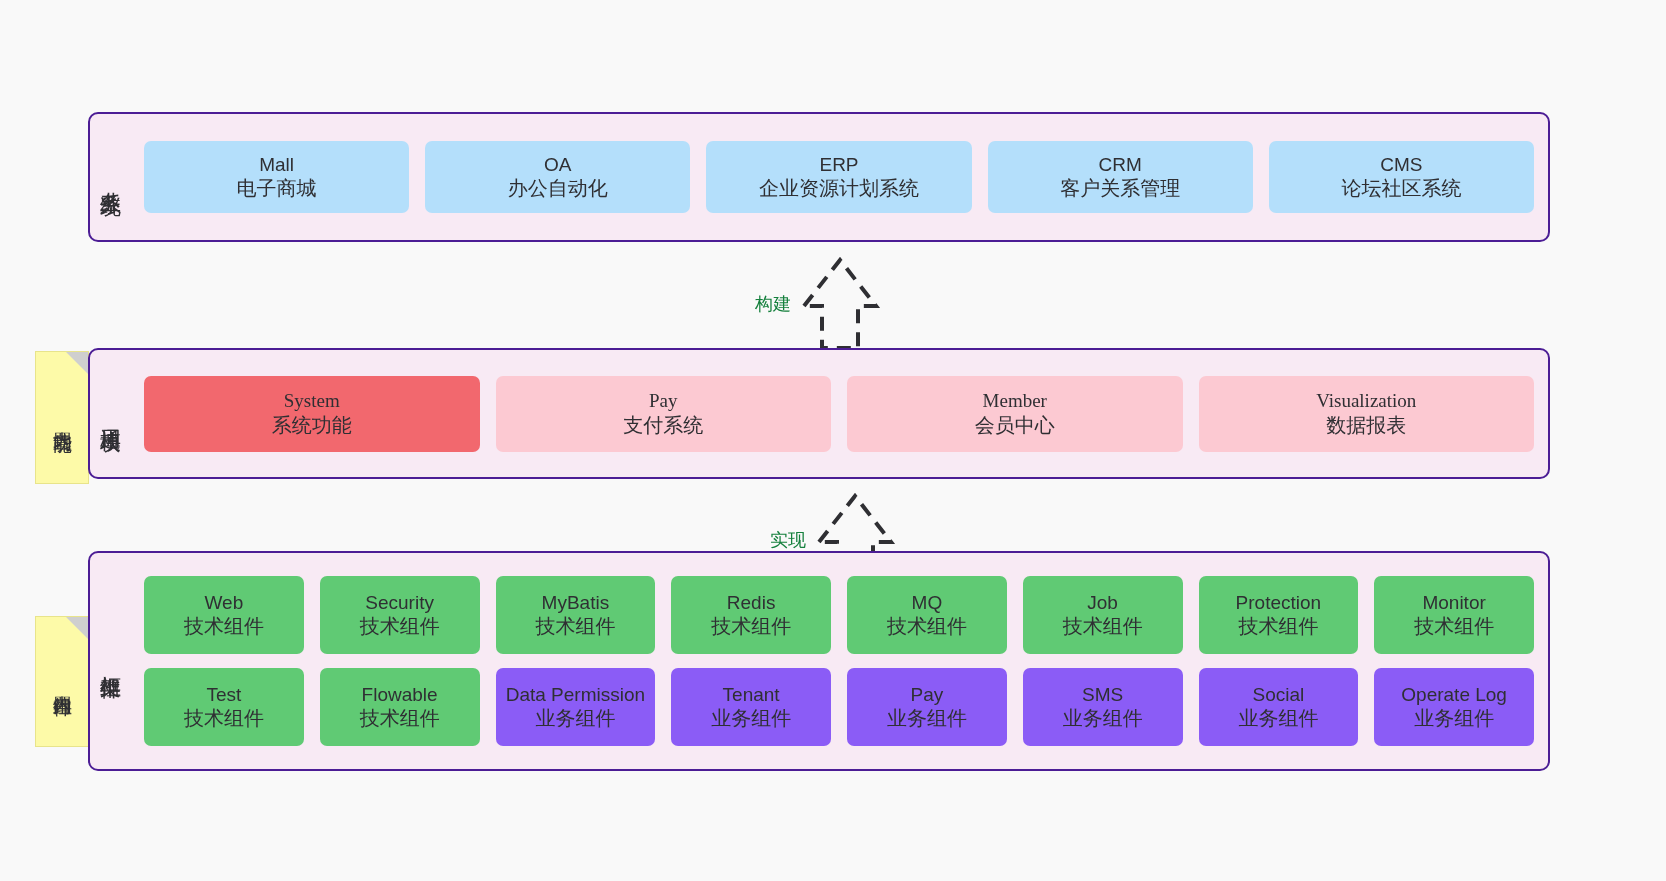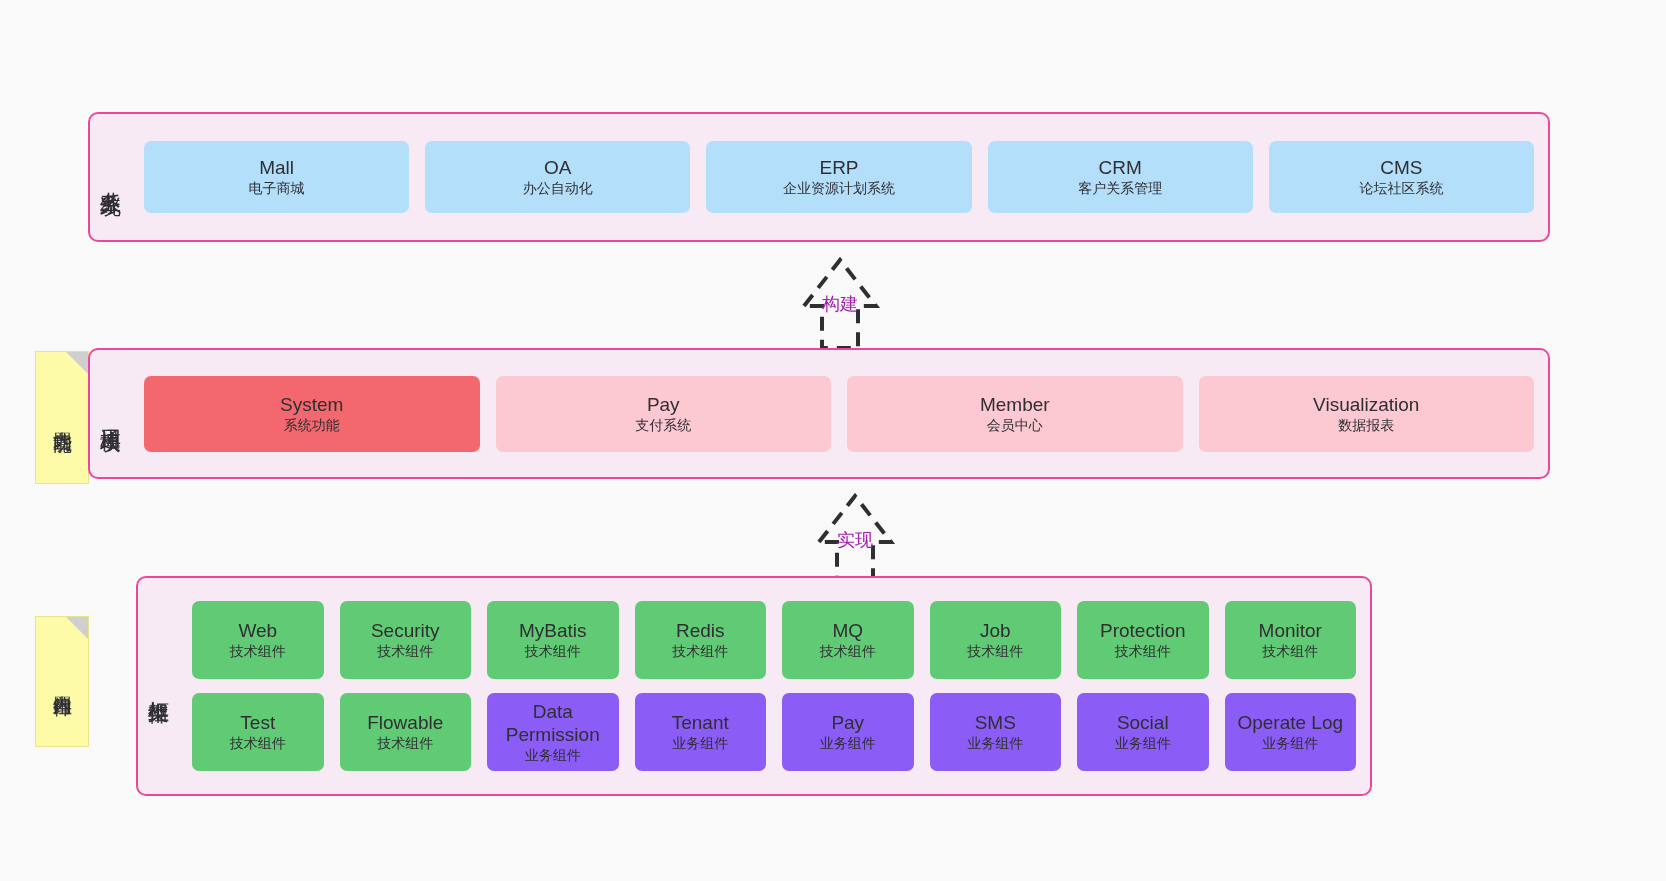--- a/index.html
+++ b/index.html
@@ -14,21 +14,21 @@
     position: relative;
     width: 1666px;
     height: 881px;
     background: #f9f9f9;
   }
 
   
   .layer {
     position: absolute;
     background: #f8eaf4;
-    border: 2px solid #ec4899;
+    border: 2px solid #4c1d95;
     border-radius: 10px;
     display: flex;
     align-items: stretch;
   }
   .layer-title {
     width: 40px;
     flex: 0 0 40px;
     display: flex;
     align-items: center;
     justify-content: center;
@@ -59,36 +59,36 @@
     display: flex;
     flex-direction: column;
     align-items: center;
     justify-content: center;
     text-align: center;
     color: #2f2f33;
     line-height: 1.25;
     padding: 4px 6px;
   }
   .cell .en { font-size: 19px; }
-  .cell .cn { font-size: 14px; }
+  .cell .cn { font-size: 20px; }
 
   
   .c-blue        { background: #b4dffb; }
   .c-red-strong  { background: #f2686e; }
   .c-red-light   { background: #fcc9d2; }
   .c-green-strong{ background: #60ca74; }
   .c-green-light { background: #8b5cf6; }
 
   
   #layer-business { left: 88px;  top: 112px; width: 1462px; height: 130px; }
   #layer-common   { left: 88px;  top: 348px; width: 1462px; height: 131px; }
-  #layer-frame    { left: 88px;  top: 576px; width: 1236px; height: 220px; margin-left: 48px; }
+  #layer-frame    { left: 88px;  top: 551px; width: 1462px; height: 220px; }
 
   #layer-business .cell { height: 72px; }
-  #layer-common   .cell { height: 76px; }
+  #layer-common   .cell { height: 76px; font-family: Liberation Serif, serif; }
   #layer-frame    .cell { height: 78px; }
 
   
   .note {
     position: absolute;
     background: #fdfaa8;
     border: 1px solid #e8e48b;
     display: flex;
     align-items: center;
     justify-content: center;
@@ -116,23 +116,23 @@
     width: 170px;
     height: 96px;
   }
   #conn-build   { left: 755px; top: 252px; }
   #conn-impl    { left: 770px; top: 488px; }
   .connector svg { display: block; overflow: visible; }
   .conn-label {
     position: absolute;
     left: 0; right: 0;
     top: 40px;
-    text-align: center;
+    text-align: left;
     font-size: 18px;
-    color: #a21caf;
+    color: #15803d;
     pointer-events: none;
   }
 </style>
 </head>
 <body>
 
 <div id="stage">
 
   <div class="layer" id="layer-business">
     <div class="layer-title">业务系统</div>

